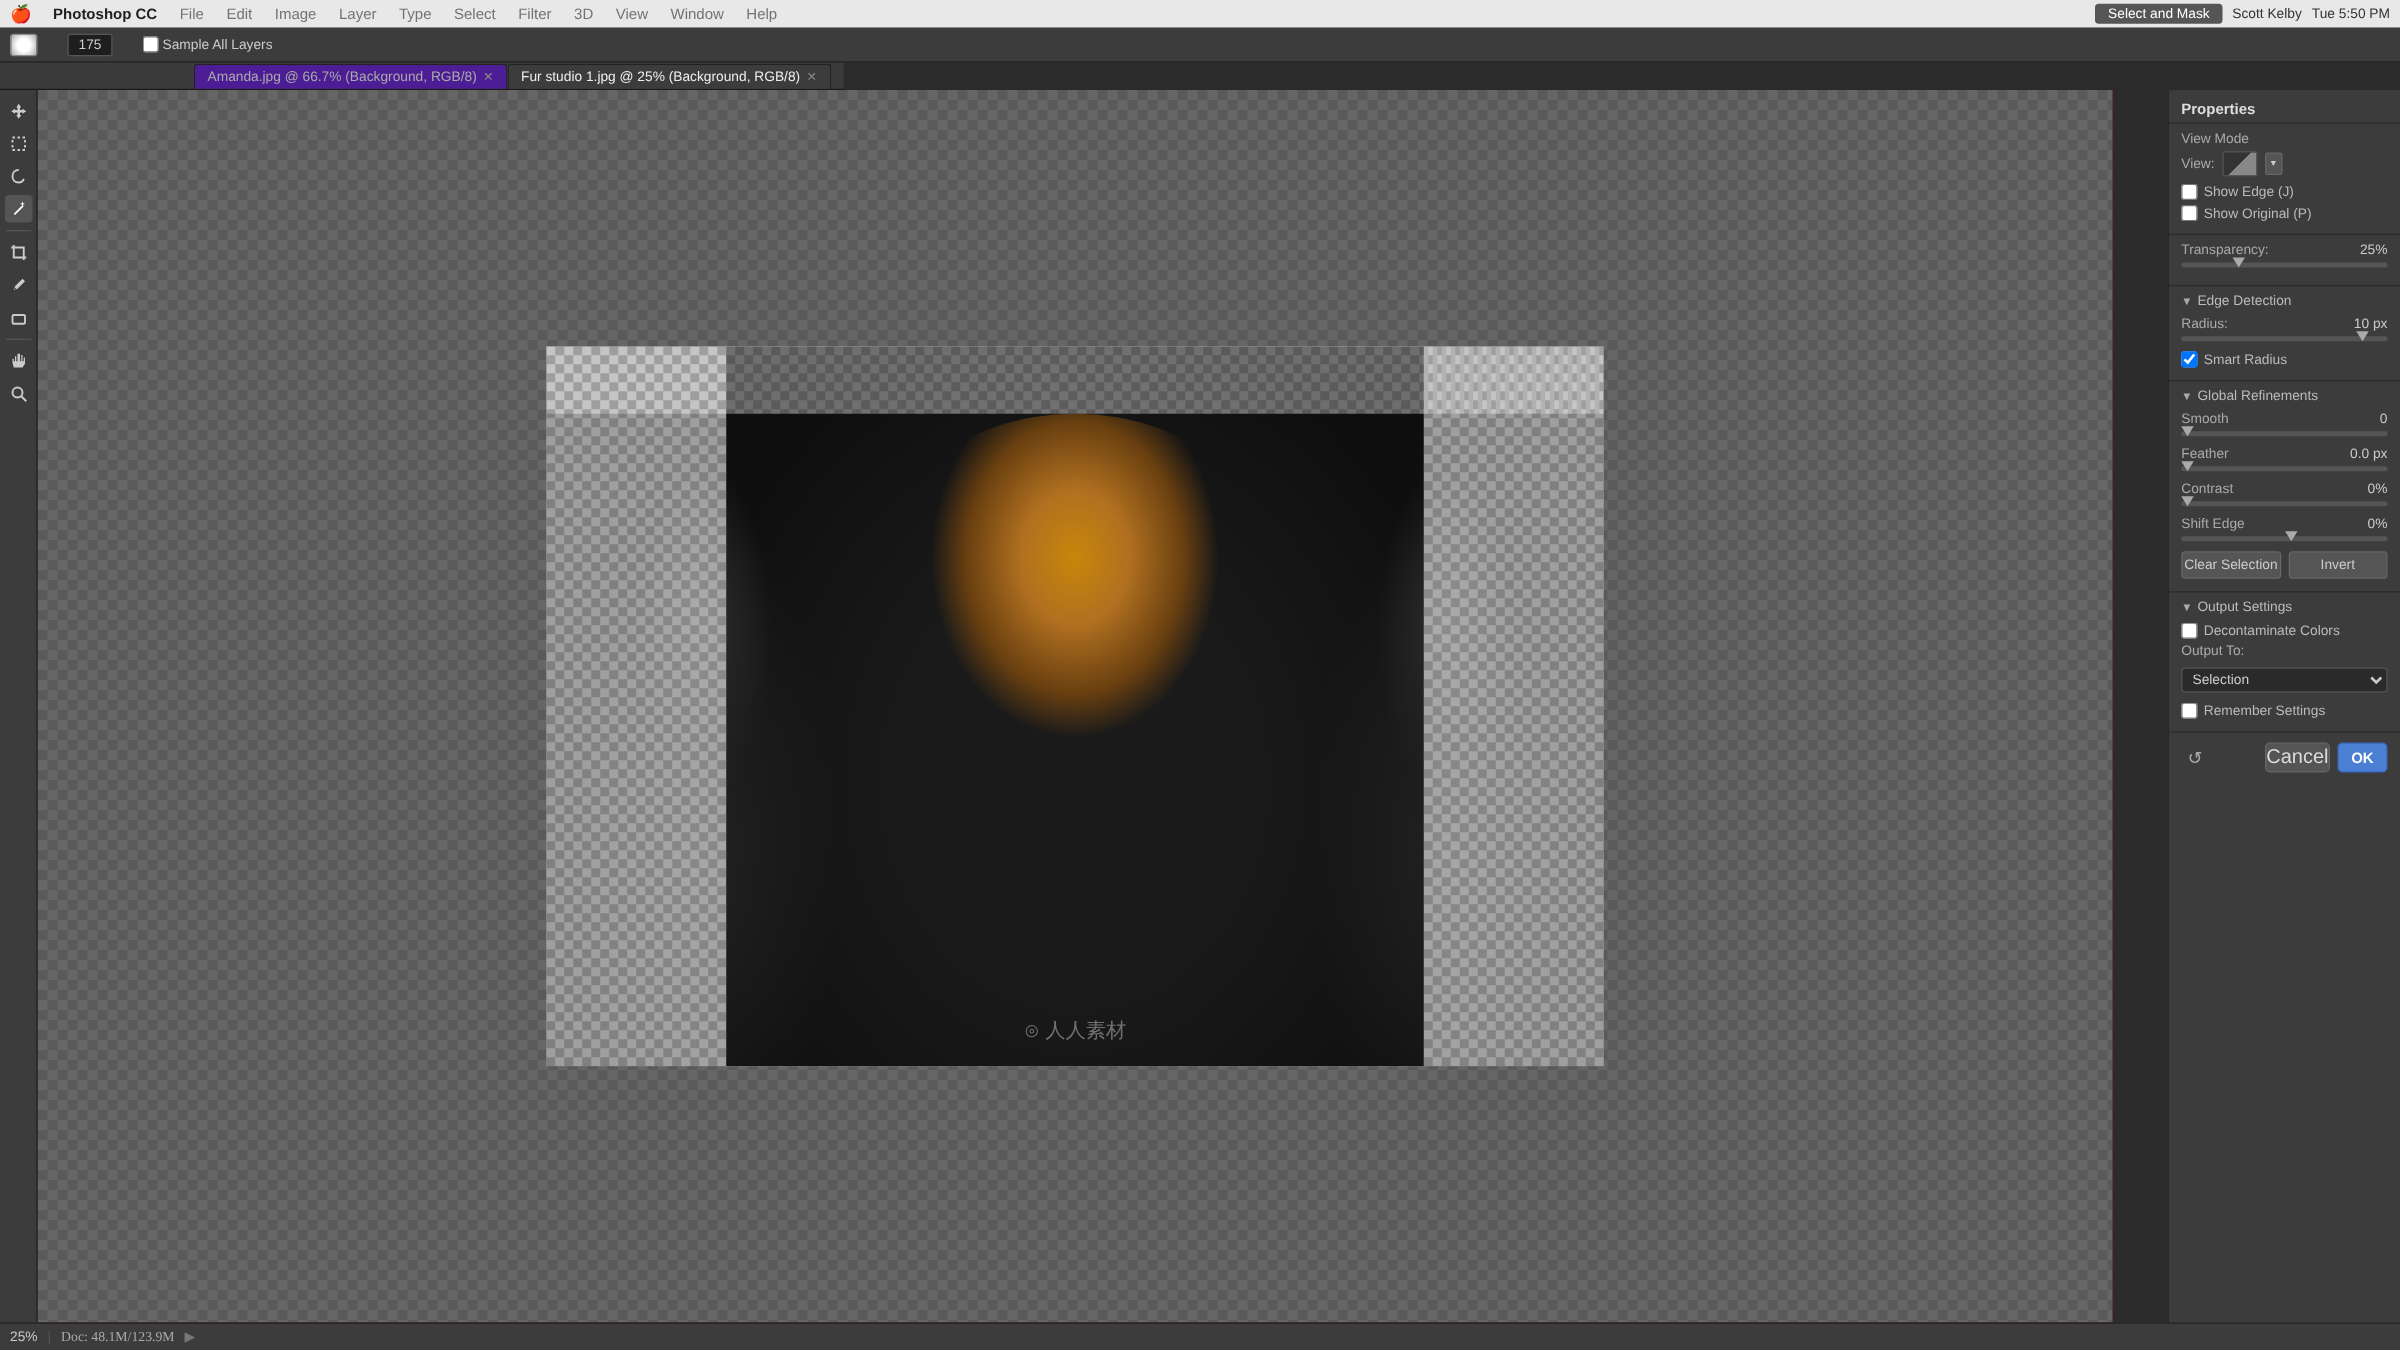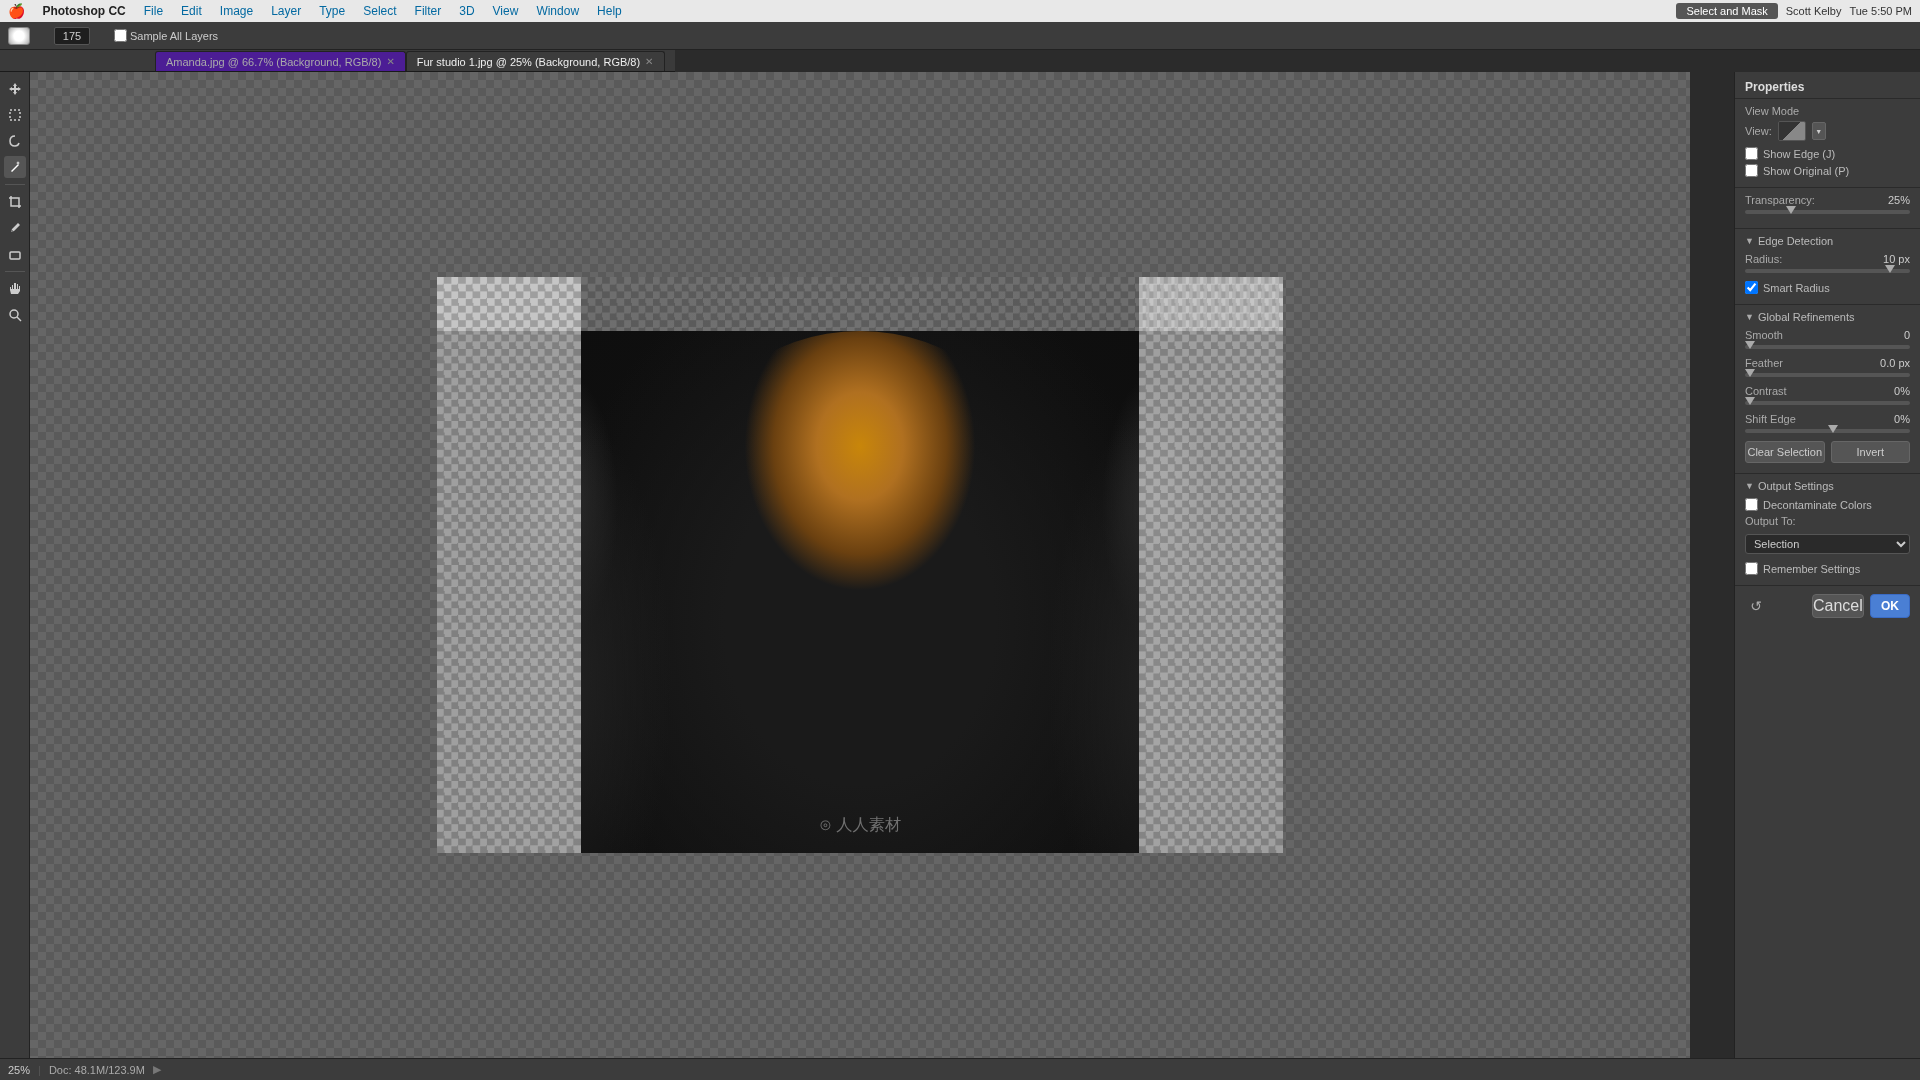--- a/index.html
+++ b/index.html
@@ -26,21 +26,21 @@
       z-index: 100;
       gap: 4px;
     }
     .apple-icon {
       font-size: 14px;
       color: #333;
       margin-right: 6px;
     }
     .menu-item {
       font-size: 12px;
-      color: #0369a1;
+      color: #737373;
       padding: 2px 7px;
       cursor: pointer;
       border-radius: 3px;
     }
     .menu-app {
       font-weight: bold;
       font-size: 12px;
       color: #222;
       padding: 2px 7px;
     }
@@ -322,21 +322,21 @@
       display: flex;
       align-items: center;
       padding: 0 8px;
       gap: 8px;
       font-size: 11px;
       color: #aaa;
       border-top: 1px solid #222;
       z-index: 100;
     }
     .status-zoom { color: #ccc; }
-    .status-doc { color: #aaa; }
+    .status-doc { color: #aaa; font-family: Liberation Serif, serif; }
     .status-arrow { color: #777; cursor: pointer; }
     .ok-btn {
       flex: 1; height: 24px;
       background: #4a7fd4;
       border: 1px solid #3a6bc4;
       border-radius: 4px;
       color: white;
       font-size: 12px;
       cursor: pointer;
       font-weight: bold;

